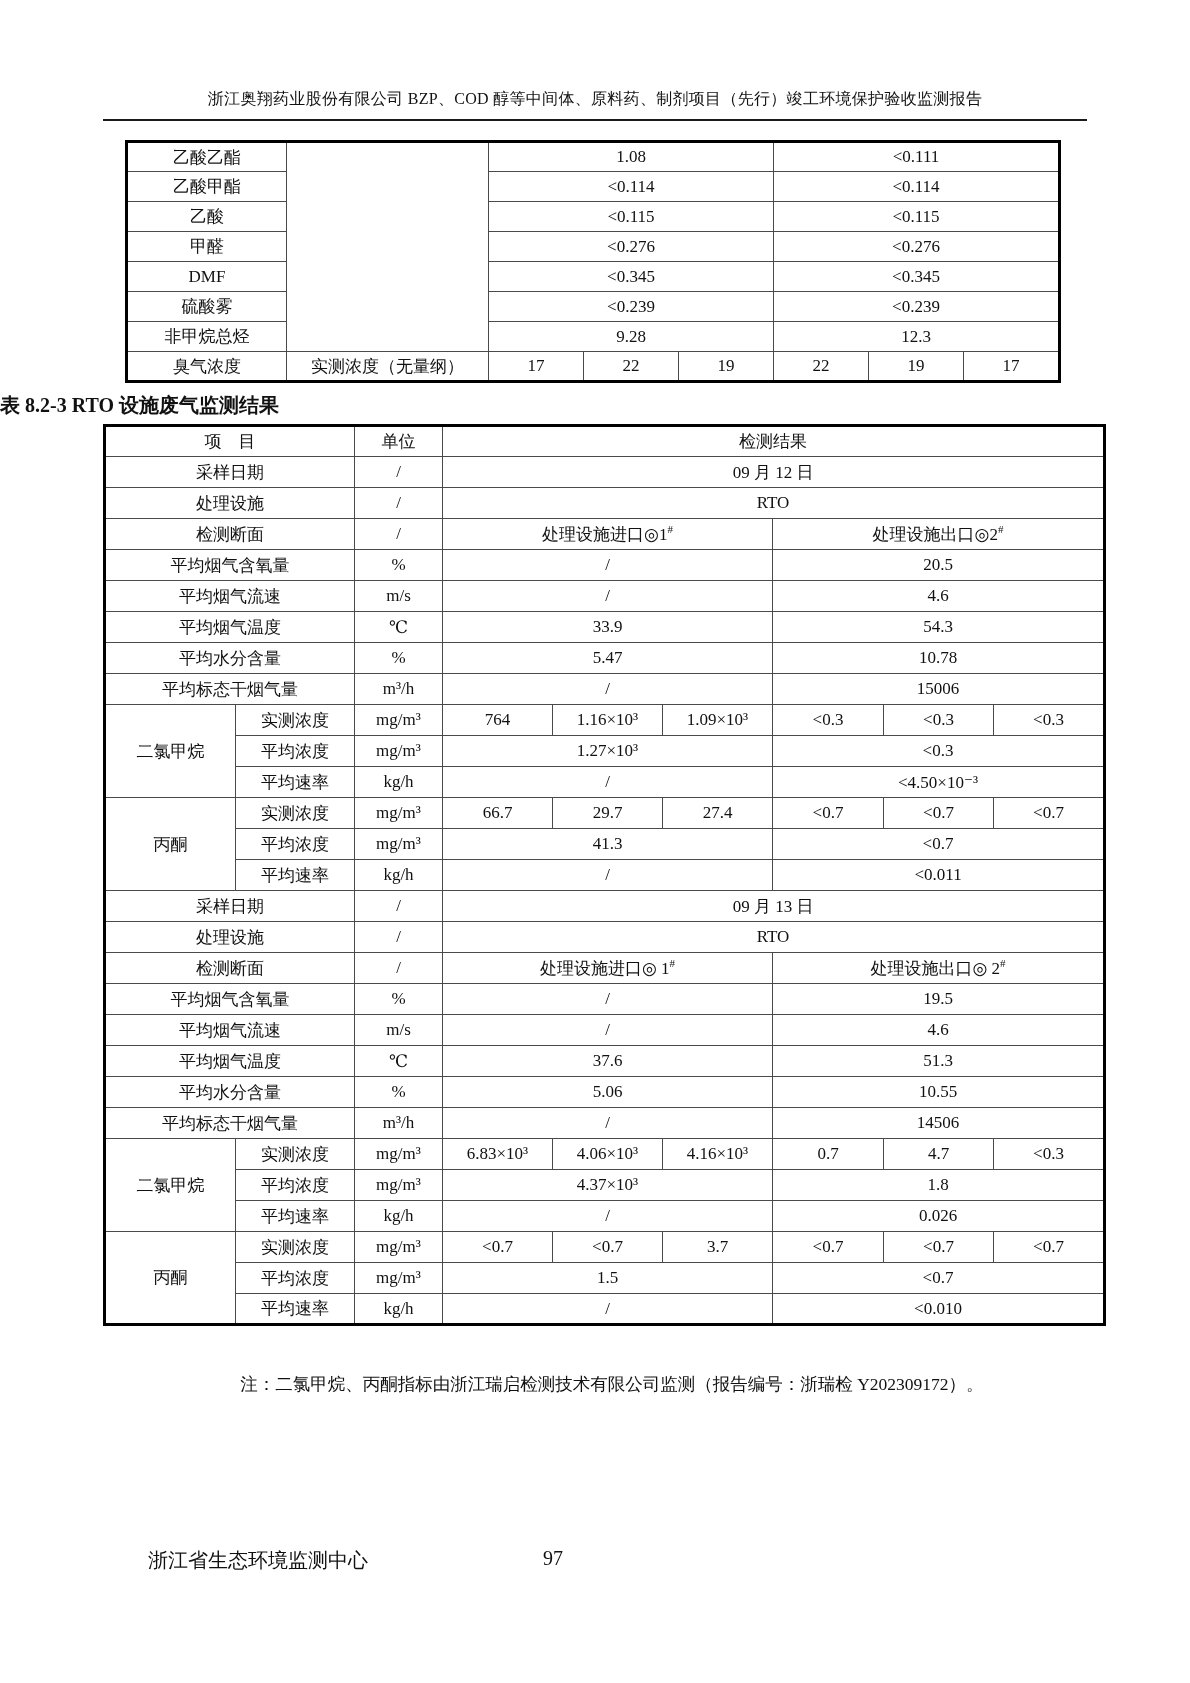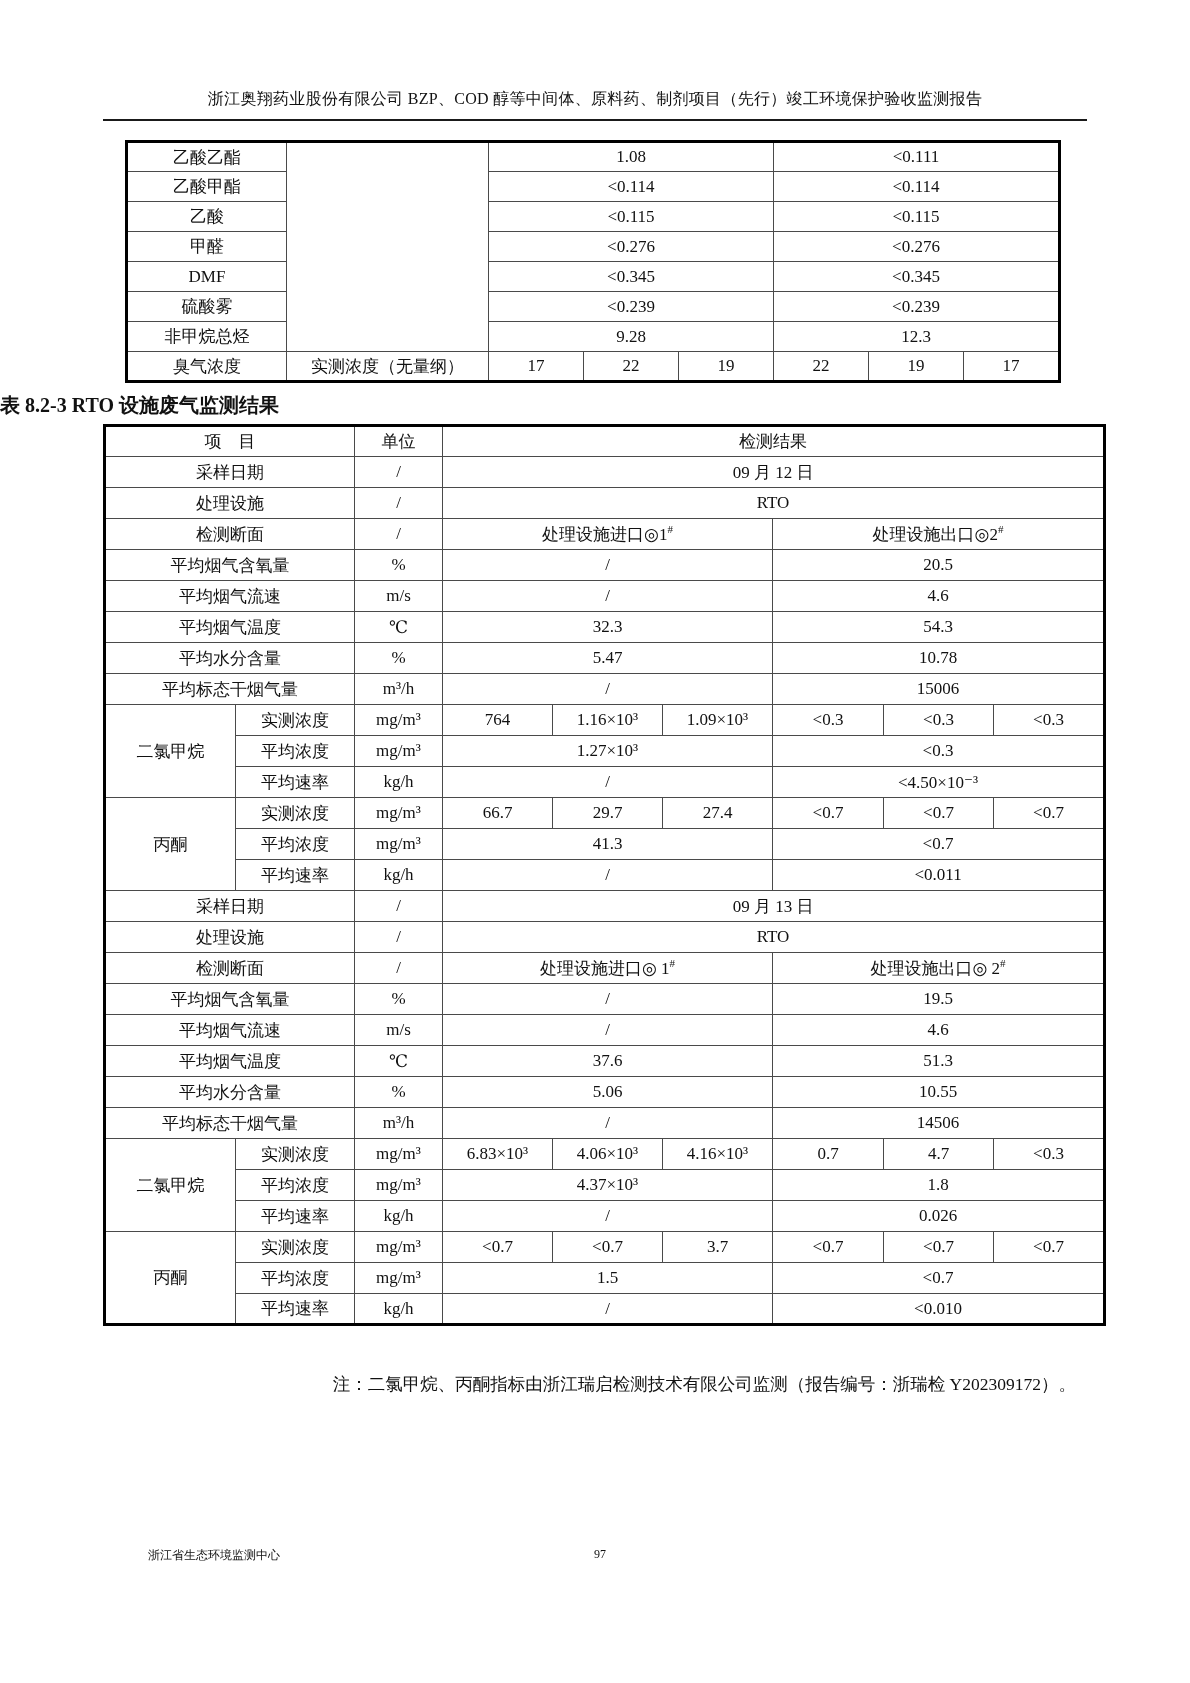--- a/index.html
+++ b/index.html
@@ -58,34 +58,34 @@
   }
   .main-table td { height: 31px; }
   .main-table tr.hdr td { font-weight: normal; }
   sup {
     font-size: 11px;
     vertical-align: super;
     line-height: 0;
   }
   .note {
     position: absolute;
-    top: 1372px; left: 116px; width: 960px;
+    top: 1372px; left: 132px; width: 960px;
     font-size: 17.5px;
-    text-align: right;
+    text-align: center;
   }
   .footer-org {
     position: absolute;
     top: 1547px; left: 148px;
-    font-size: 12px;
+    font-size: 20px;
   }
   .page-num {
     position: absolute;
-    top: 1547px; left: 506px; width: 100px;
-    text-align: right;
-    font-size: 12px;
+    top: 1547px; left: 543px; width: 100px;
+    text-align: left;
+    font-size: 20px;
   }
 </style>
 </head>
 <body>
 
 <div class="page">
 
   <div class="doc-header">浙江奥翔药业股份有限公司 BZP、COD 醇等中间体、原料药、制剂项目（先行）竣工环境保护验收监测报告</div>
   <div class="header-rule"></div>
 
@@ -195,21 +195,21 @@
     </tr>
     <tr>
       <td colspan="2">平均烟气流速</td>
       <td>m/s</td>
       <td colspan="3">/</td>
       <td colspan="3">4.6</td>
     </tr>
     <tr>
       <td colspan="2">平均烟气温度</td>
       <td>℃</td>
-      <td colspan="3">32.3</td>
+      <td colspan="3">33.9</td>
       <td colspan="3">54.3</td>
     </tr>
     <tr>
       <td colspan="2">平均水分含量</td>
       <td>%</td>
       <td colspan="3">5.47</td>
       <td colspan="3">10.78</td>
     </tr>
     <tr>
       <td colspan="2">平均标态干烟气量</td>

